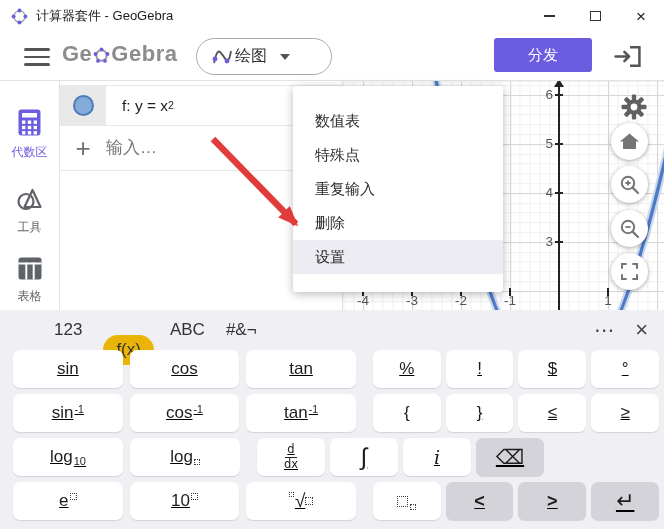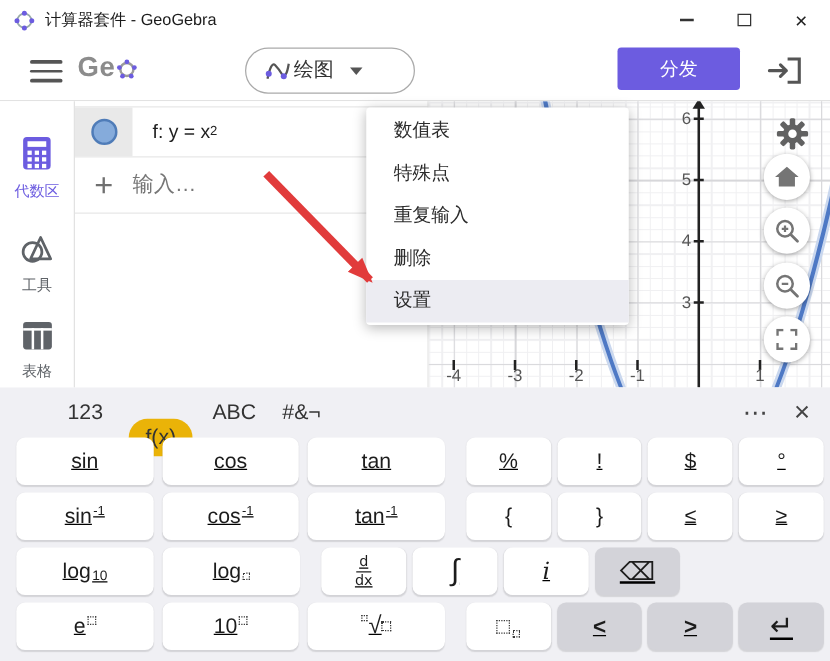--- a/index.html
+++ b/index.html
@@ -61,21 +61,21 @@
   .xtick { position:absolute; top:207px; width:1.6px; height:8px; background:#222; }
   .ylab { position:absolute; width:22px; text-align:right; font-size:13.5px; color:#555; }
   .xlab { position:absolute; width:26px; text-align:center; font-size:13.5px; color:#555; top:212px; }
   .curve-svg { position:absolute; left:0; top:0; }
 
   
   .gctl-gear { position:absolute; left:620px; top:93px; width:28px; height:28px; cursor:pointer; }
   .gbtn { position:absolute; left:611px; width:37px; height:37px; border-radius:50%; background:#fff; box-shadow:0 1px 4px rgba(0,0,0,0.35); display:flex; align-items:center; justify-content:center; cursor:pointer; }
 
   
-  .ctx-menu { position:absolute; left:293px; top:86px; width:210px; background:#fff; border-radius:3px; box-shadow:0 2px 10px rgba(0,0,0,0.28); padding:2px 0; z-index:20; }
+  .ctx-menu { position:absolute; left:293px; top:86px; width:210px; background:#fff; border-radius:3px; box-shadow:0 2px 10px rgba(0,0,0,0.28); padding:18px 0; z-index:20; }
   .ctx-item { height:34px; line-height:34px; padding-left:22px; font-size:15px; color:#2b2b2b; cursor:pointer; }
   .ctx-item.hl { background:#ececf2; }
 
   
   .note-arrow { position:absolute; left:200px; top:125px; z-index:30; pointer-events:none; }
 
   
   .keyboard { position:absolute; left:0; top:310px; width:664px; height:219px; background:#f0f0f4; }
   .kb-tabs { height:40px; display:flex; align-items:center; padding-left:54px; }
   .kb-tab { font-size:17px; color:#333; margin-right:21px; cursor:pointer; }
@@ -143,20 +143,21 @@
     <div class="logo">
       <span>Ge</span>
       <svg width="17" height="17" viewBox="0 0 17 17">
         <circle cx="8.5" cy="8.5" r="5.2" fill="none" stroke="#9b9b9b" stroke-width="2"></circle>
         <circle cx="8.5" cy="2.4" r="1.9" fill="#6C5CE0"></circle>
           <circle cx="14.5" cy="7" r="1.9" fill="#6C5CE0"></circle>
         <circle cx="12" cy="13.9" r="1.9" fill="#6C5CE0"></circle>
           <circle cx="5" cy="13.9" r="1.9" fill="#6C5CE0"></circle>
         <circle cx="2.5" cy="7" r="1.9" fill="#6C5CE0"></circle>
       </svg>
+      <span>Gebra</span>
     </div>
     <div class="mode-pill">
       <svg width="23" height="20" viewBox="0 0 23 20">
         <path d="M3 16 Q6 2 9 5 T15 13 Q18 16 20 4" fill="none" stroke="#555" stroke-width="1.8"></path>
         <circle cx="4" cy="12" r="2.4" fill="#6C5CE0"></circle>
           <circle cx="16" cy="14" r="2.4" fill="#6C5CE0"></circle>
       </svg>
       <span class="mode-label">绘图</span>
       <span class="caret"></span>
     </div>

